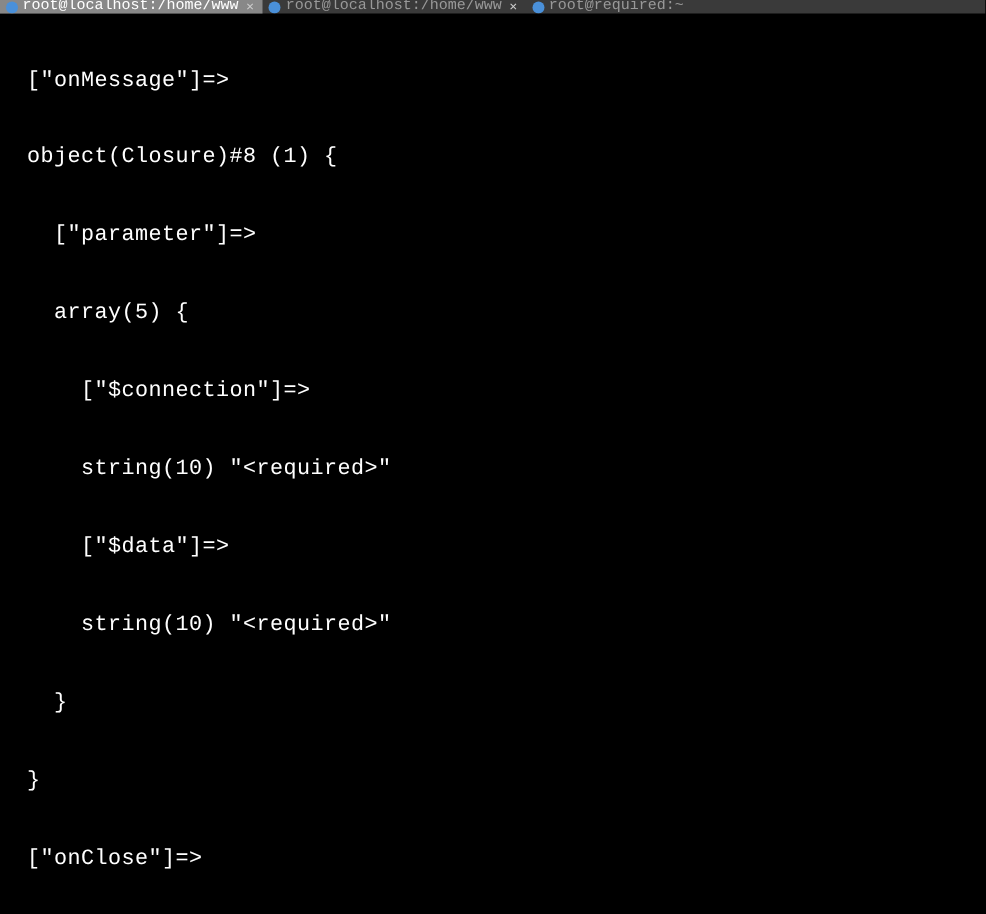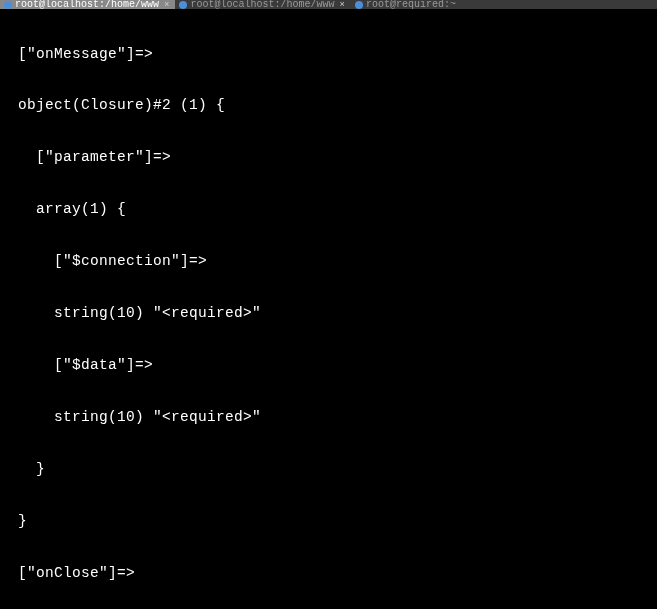--- a/index.html
+++ b/index.html
@@ -74,23 +74,23 @@
     <span class="tab-close">×</span>
   </div>
   <div class="tab">
     <span class="tab-icon"></span>
     <span>root@required:~</span>
   </div>
 </div>
 
 <div class="terminal-content">
   <div>  ["onMessage"]=&gt;</div>
-  <div>  object(Closure)#2 (1) {</div>
+  <div>  object(Closure)#8 (1) {</div>
   <div>    ["parameter"]=&gt;</div>
-  <div>    array(1) {</div>
+  <div>    array(5) {</div>
   <div>      ["$connection"]=&gt;</div>
   <div>      string(10) "&lt;required&gt;"</div>
   <div>      ["$data"]=&gt;</div>
   <div>      string(10) "&lt;required&gt;"</div>
   <div>    }</div>
   <div>  }</div>
   <div>  ["onClose"]=&gt;</div>
   
   
   

